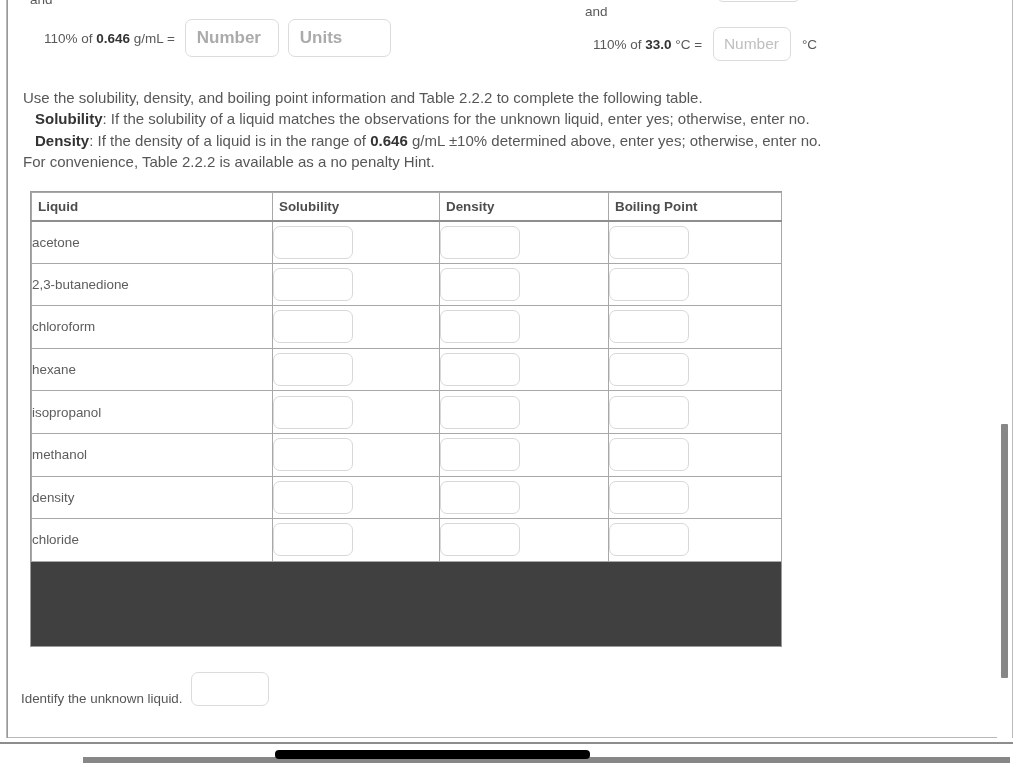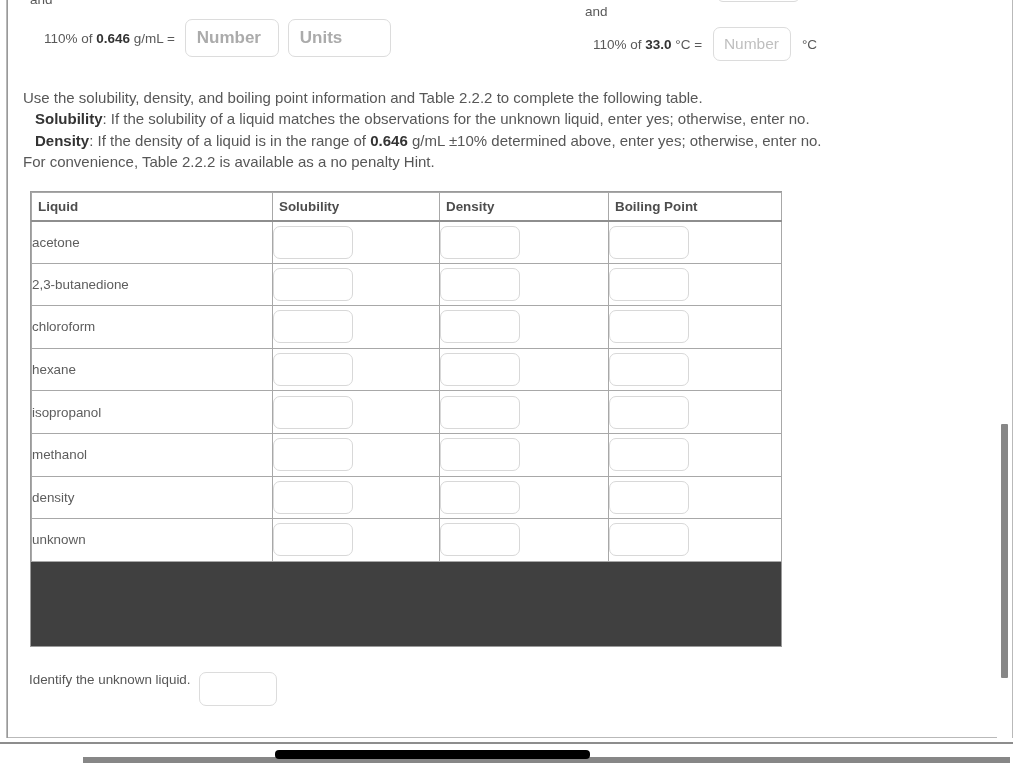--- a/index.html
+++ b/index.html
@@ -163,22 +163,22 @@
     outline: none;
     font-family: "Liberation Sans", sans-serif;
     font-size: 14px;
     color: #4a4a4a;
     padding-left: 8px;
   }
 
   
   .identify-row {
     position: absolute;
-    left: 22px; top: 678px;
-    display: flex; align-items: flex-start;
+    left: 14px; top: 678px;
+    display: flex; align-items: flex-end;
   }
   .identify-label { font-size: 13.4px; color: #575757; }
   .inp-identify {
     width: 78px; height: 34px;
     margin-left: 8px;
     font-size: 14px;
     padding-left: 9px;
   }
 
   
@@ -319,21 +319,21 @@
               <td class="inpcell"><input type="text" class="cellinput" style=""></td>
               <td class="inpcell"><input type="text" class="cellinput" style=""></td>
             </tr>
             <tr>
               <td class="liqcell">density</td>
               <td class="inpcell"><input type="text" class="cellinput" style=""></td>
               <td class="inpcell"><input type="text" class="cellinput" style=""></td>
               <td class="inpcell"><input type="text" class="cellinput" style=""></td>
             </tr>
             <tr>
-              <td class="liqcell">unknown</td>
+              <td class="liqcell">chloride</td>
               <td class="inpcell"><input type="text" class="cellinput" style=""></td>
               <td class="inpcell"><input type="text" class="cellinput" style=""></td>
               <td class="inpcell"><input type="text" class="cellinput" style=""></td>
             </tr>
           </tbody>
       </table>
     </div>
 
     <div class="identify-row">
       <span class="identify-label">Identify the unknown liquid.</span>

